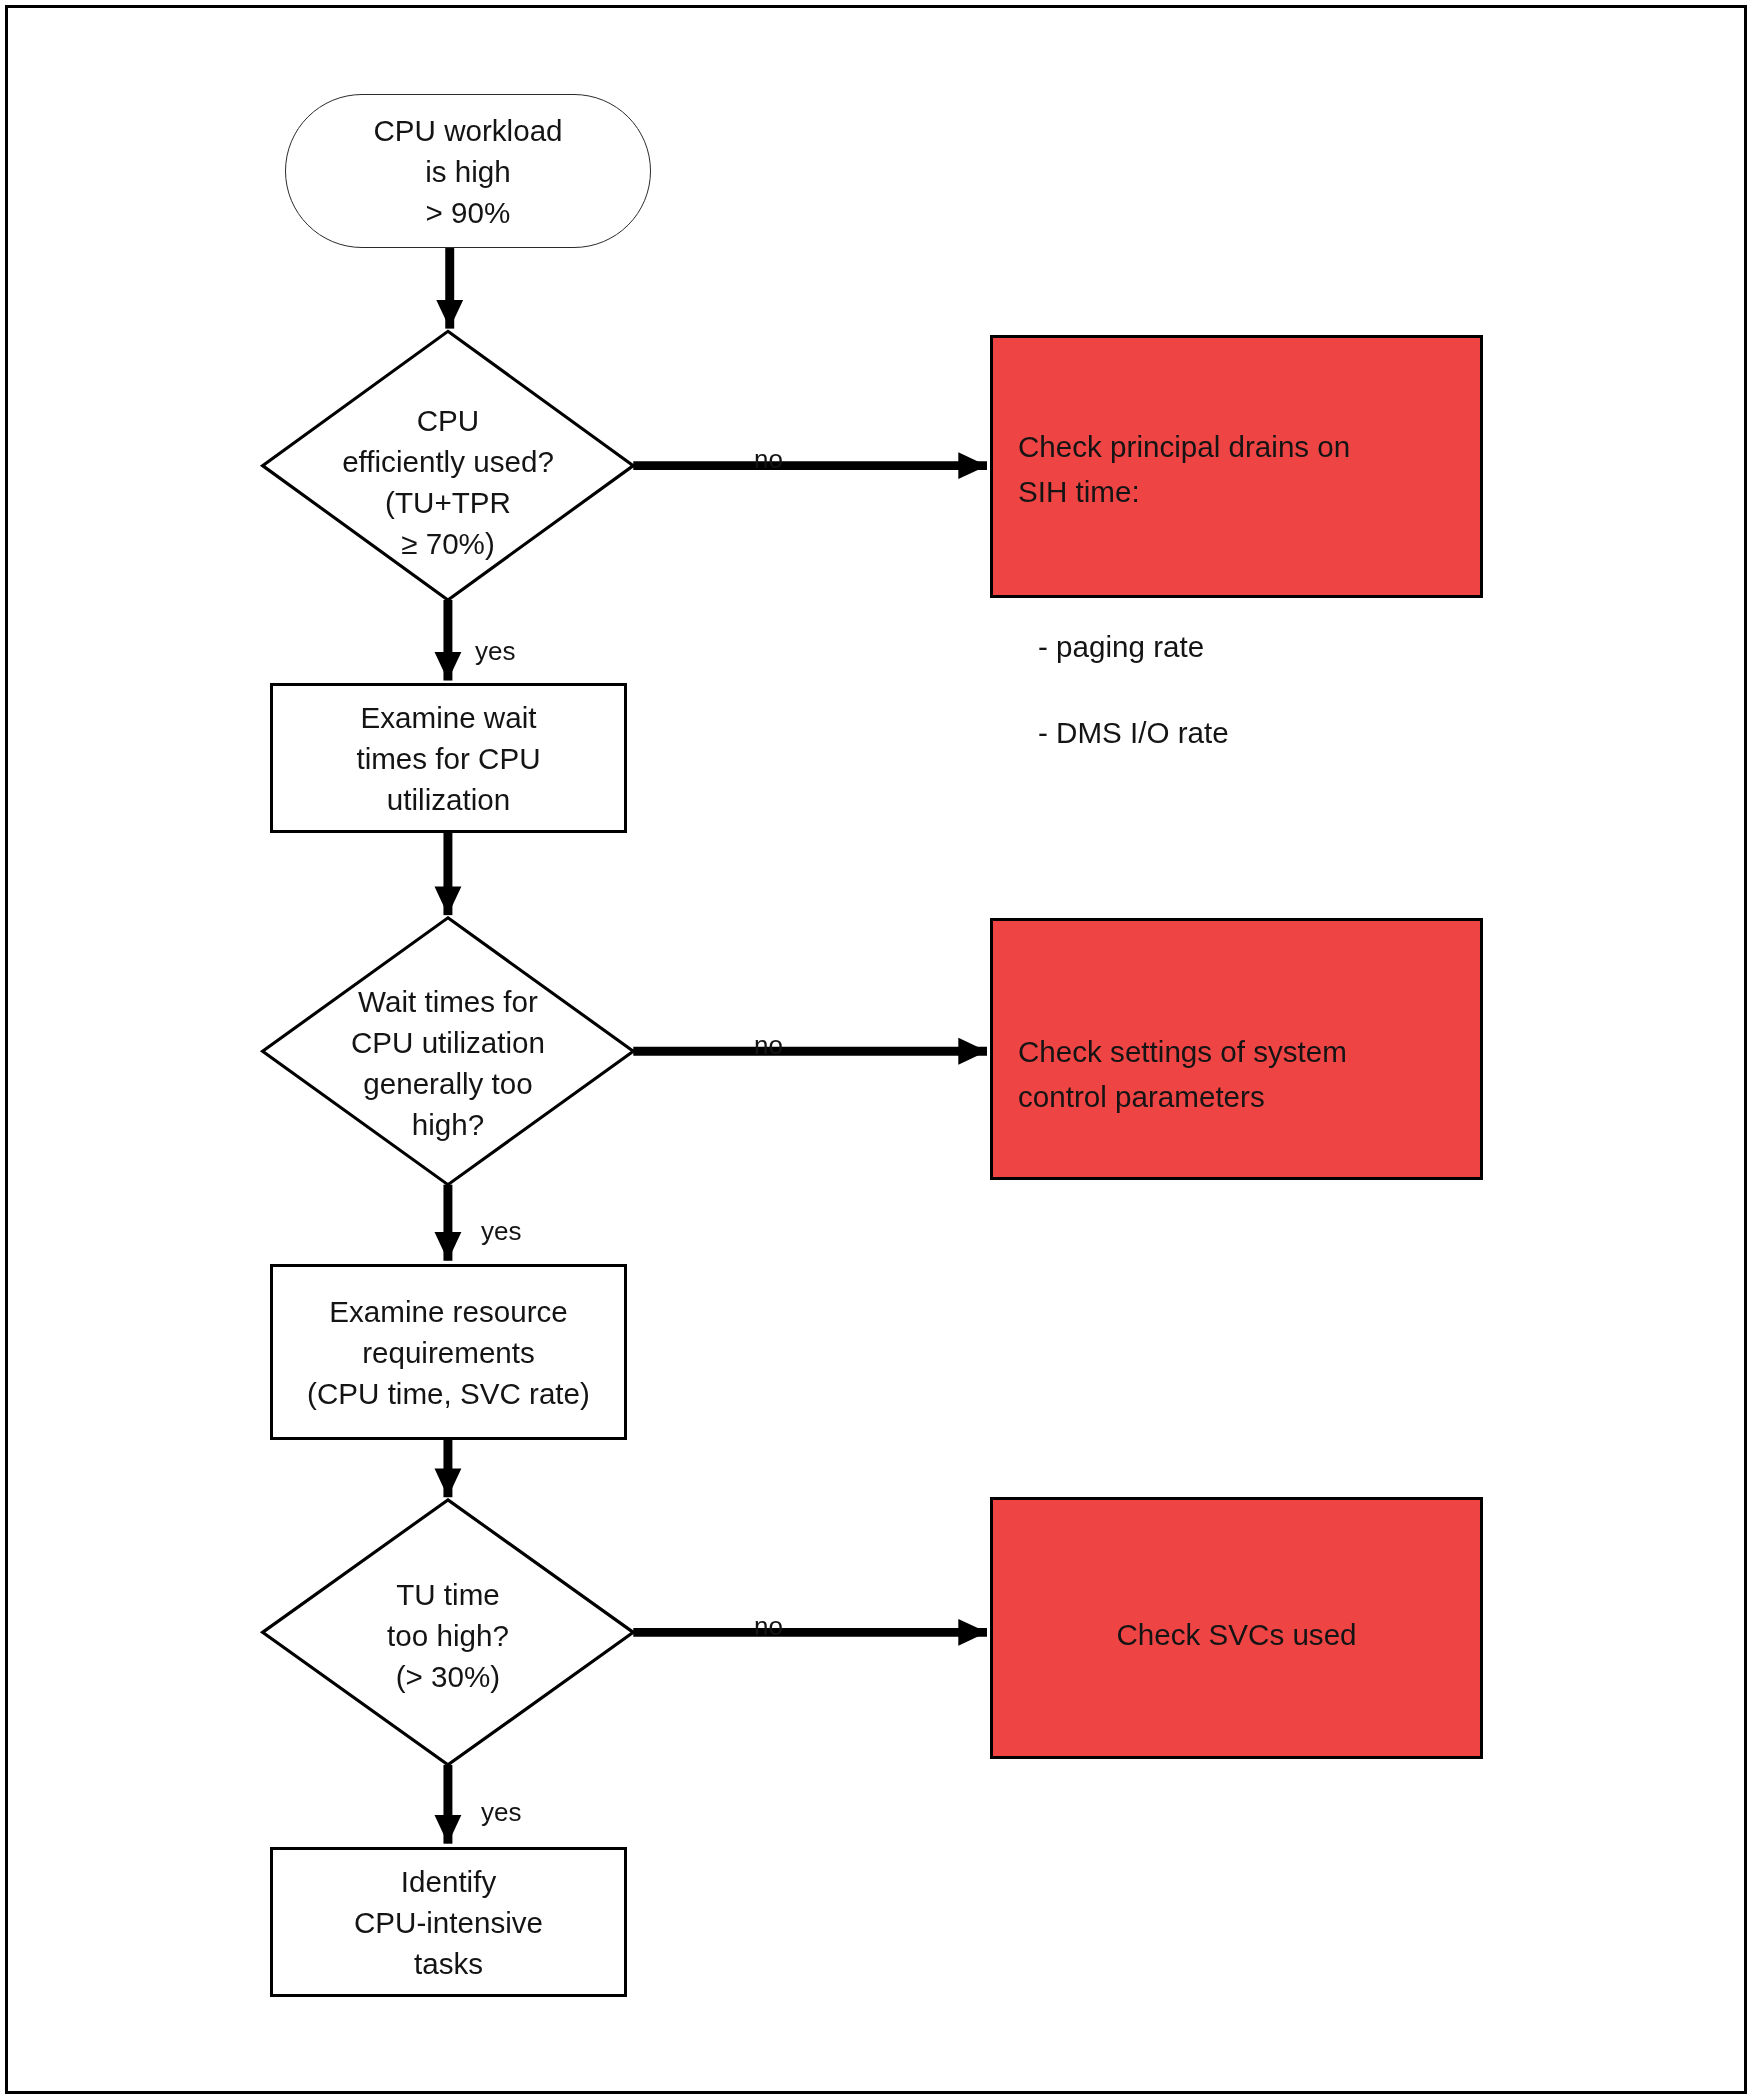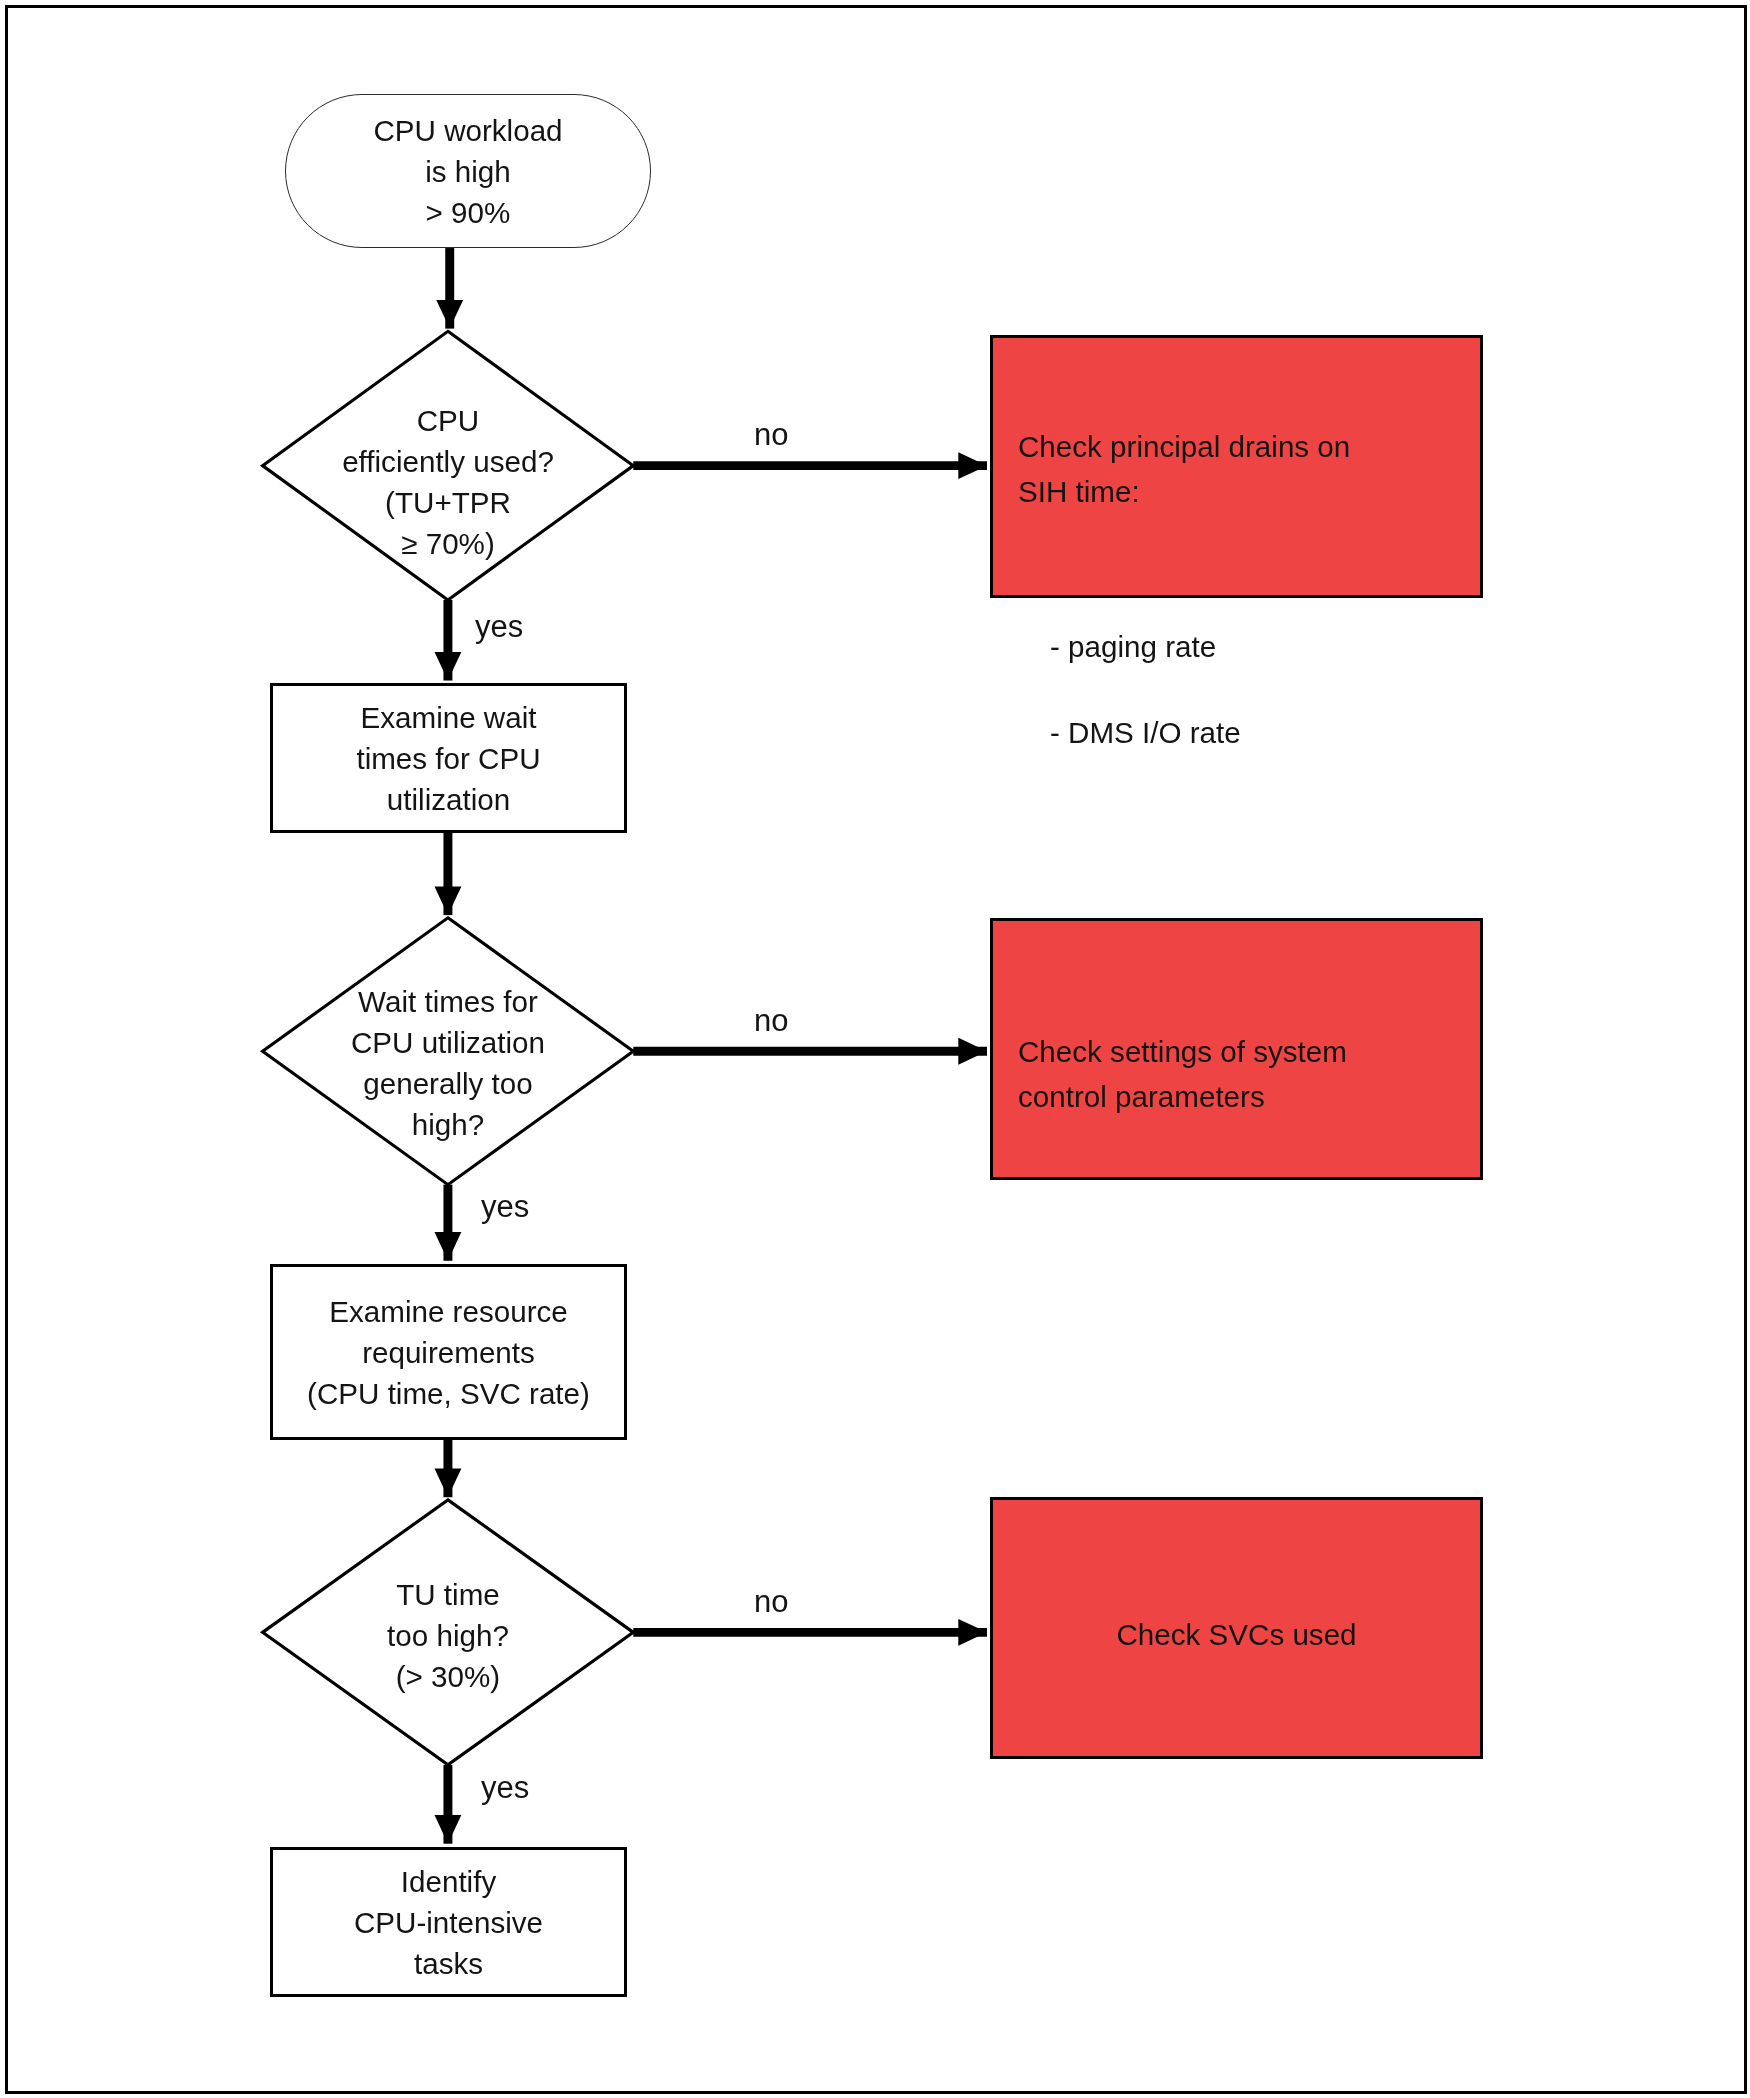--- a/index.html
+++ b/index.html
@@ -46,27 +46,27 @@
   #p1{top:683px; height:150px;}
   #p2{top:1264px; height:176px;}
   #p3{top:1847px; height:150px;}
 
   .abox{
     position:absolute; left:990px; width:493px;
     box-sizing:border-box; border:3.6px solid #000; background:#ef4444;
     font-size:29.6px; line-height:45px; white-space:pre-line;
   }
   #a1{top:335px; height:263px; padding:41px 16px 0 25px;}
-  #a1 .items{margin:23px 0 0 32px; line-height:43px;}
+  #a1 .items{margin:23px 0 0 20px; line-height:43px;}
   #a2{top:918px; height:262px; display:flex; align-items:center;
       padding-left:25px; padding-top:49px; box-sizing:border-box;}
   #a3{top:1497px; height:262px; display:flex; align-items:center;
       justify-content:center; padding-top:12.5px; box-sizing:border-box;}
 
-  .lab{position:absolute; font-size:31px; line-height:36px;}
+  .lab{position:absolute; font-size:26px; line-height:36px;margin-top:24px;}
   #yes1{left:475px; top:609px;}
   #yes2{left:481px; top:1189px;}
   #yes3{left:481px; top:1770px;}
   #no1{left:754px; top:417px;}
   #no2{left:754px; top:1003px;}
   #no3{left:754px; top:1584px;}
 </style>
 </head>
 <body>
 

